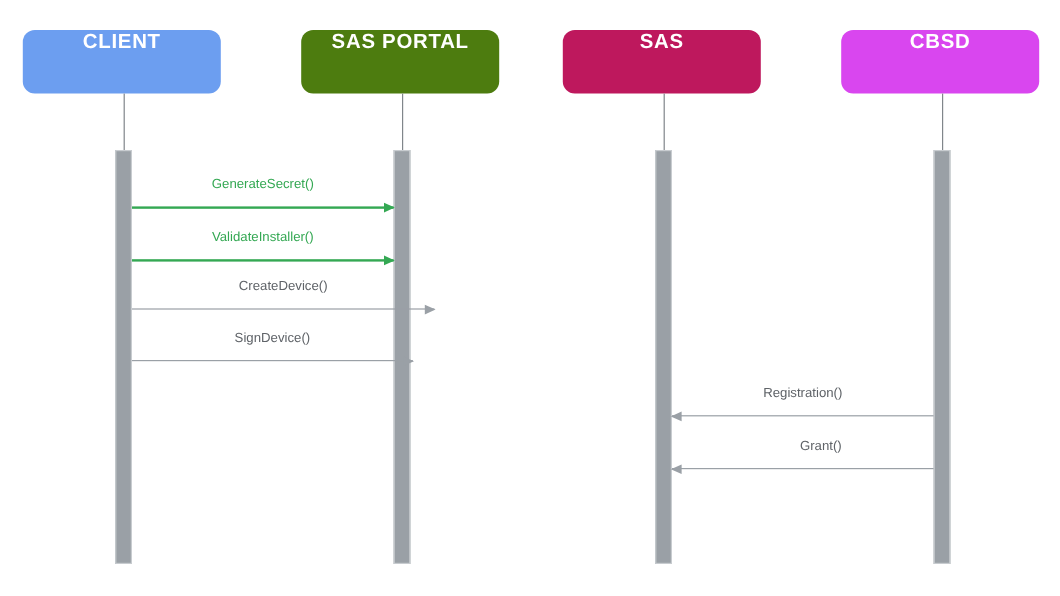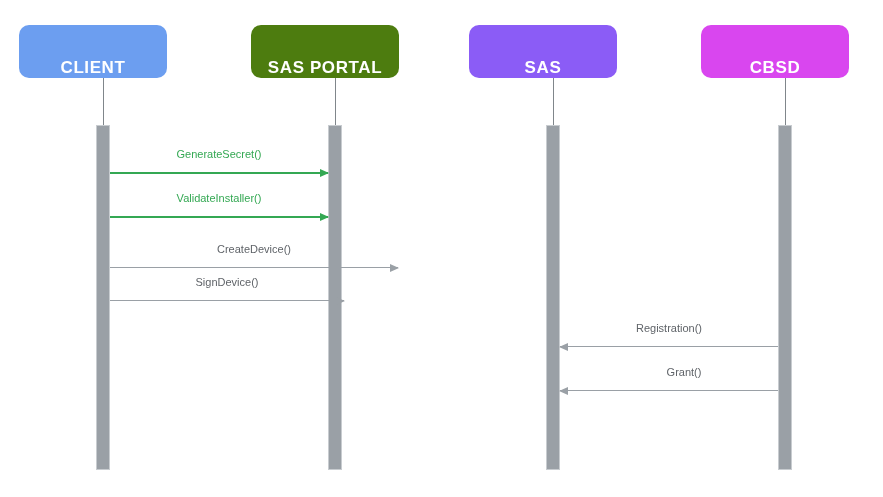--- a/index.html
+++ b/index.html
@@ -11,25 +11,25 @@
   .canvas {
     position: relative;
     width: 883px;
     height: 497px;
     background: #ffffff;
     overflow: hidden;
   }
   .actor-box {
     position: absolute;
     top: 25px;
-    width: 148px;
+    width: 165px;
     height: 53px;
     border-radius: 10px;
     display: flex;
-    align-items: flex-end;
+    align-items: flex-start;
     justify-content: center;
   }
   .actor-label {
     color: #ffffff;
     font-weight: 700;
     font-size: 17px;
     letter-spacing: 0.6px;
   }
   .lifeline-stub {
     position: absolute;
@@ -91,41 +91,41 @@
     <div class="actor-box" style="left: 19px; background: rgb(108, 158, 240);">
       <div class="actor-label" style="color: rgb(255, 255, 255);">CLIENT</div>
     </div>
     <div class="lifeline-stub" style="left: 103px; background: rgb(128, 134, 139);"></div>
     <div class="activation-bar" style="left: 96px; background: rgb(154, 160, 166);"></div>
     <div class="actor-box" style="left: 251px; background: #4d7c0f;">
       <div class="actor-label" style="color: rgb(255, 255, 255);">SAS PORTAL</div>
     </div>
     <div class="lifeline-stub" style="left: 335px; background: rgb(128, 134, 139);"></div>
     <div class="activation-bar" style="left: 328px; background: rgb(154, 160, 166);"></div>
-    <div class="actor-box" style="left: 469px; background: #8b5cf6;">
+    <div class="actor-box" style="left: 469px; background: #be185d;">
       <div class="actor-label" style="color: rgb(255, 255, 255);">SAS</div>
     </div>
     <div class="lifeline-stub" style="left: 553px; background: rgb(128, 134, 139);"></div>
     <div class="activation-bar" style="left: 546px; background: rgb(154, 160, 166);"></div>
     <div class="actor-box" style="left: 701px; background: #d946ef;">
       <div class="actor-label" style="color: rgb(255, 255, 255);">CBSD</div>
     </div>
     <div class="lifeline-stub" style="left: 785px; background: rgb(128, 134, 139);"></div>
     <div class="activation-bar" style="left: 778px; background: rgb(154, 160, 166);"></div>
     <div class="message" style="left: 110px; width: 218px; top: 142px;">
       <div class="msg-label" style="color: rgb(52, 168, 83);">GenerateSecret()</div>
       <div class="msg-line" style="height: 2px; background: rgb(52, 168, 83);"></div>
       <div class="arrowhead right" style="top: 27px; border-left: 9px solid rgb(52, 168, 83);"></div>
     </div>
     <div class="message" style="left: 110px; width: 218px; top: 186px;">
       <div class="msg-label" style="color: rgb(52, 168, 83);">ValidateInstaller()</div>
       <div class="msg-line" style="height: 2px; background: rgb(52, 168, 83);"></div>
       <div class="arrowhead right" style="top: 27px; border-left: 9px solid rgb(52, 168, 83);"></div>
     </div>
-    <div class="message" style="left: 110px; width: 252px; top: 237px; padding-left: 36px;">
+    <div class="message" style="left: 110px; width: 252px; top: 227px;">
       <div class="msg-label" style="color: rgb(95, 99, 104);">CreateDevice()</div>
       <div class="msg-line" style="height: 1px; background: rgb(154, 160, 166);"></div>
       <div class="arrowhead right" style="top: 26.5px; border-left: 9px solid rgb(154, 160, 166);"></div>
     </div>
     <div class="message" style="left: 110px; width: 234px; top: 270px;">
       <div class="msg-label" style="color: rgb(95, 99, 104);">SignDevice()</div>
       <div class="msg-line" style="height: 1px; background: rgb(154, 160, 166);"></div>
       <div class="arrowhead right" style="top: 26.5px; border-left: 9px solid rgb(154, 160, 166);"></div>
     </div>
     <div class="message" style="left: 560px; width: 218px; top: 316px;">

